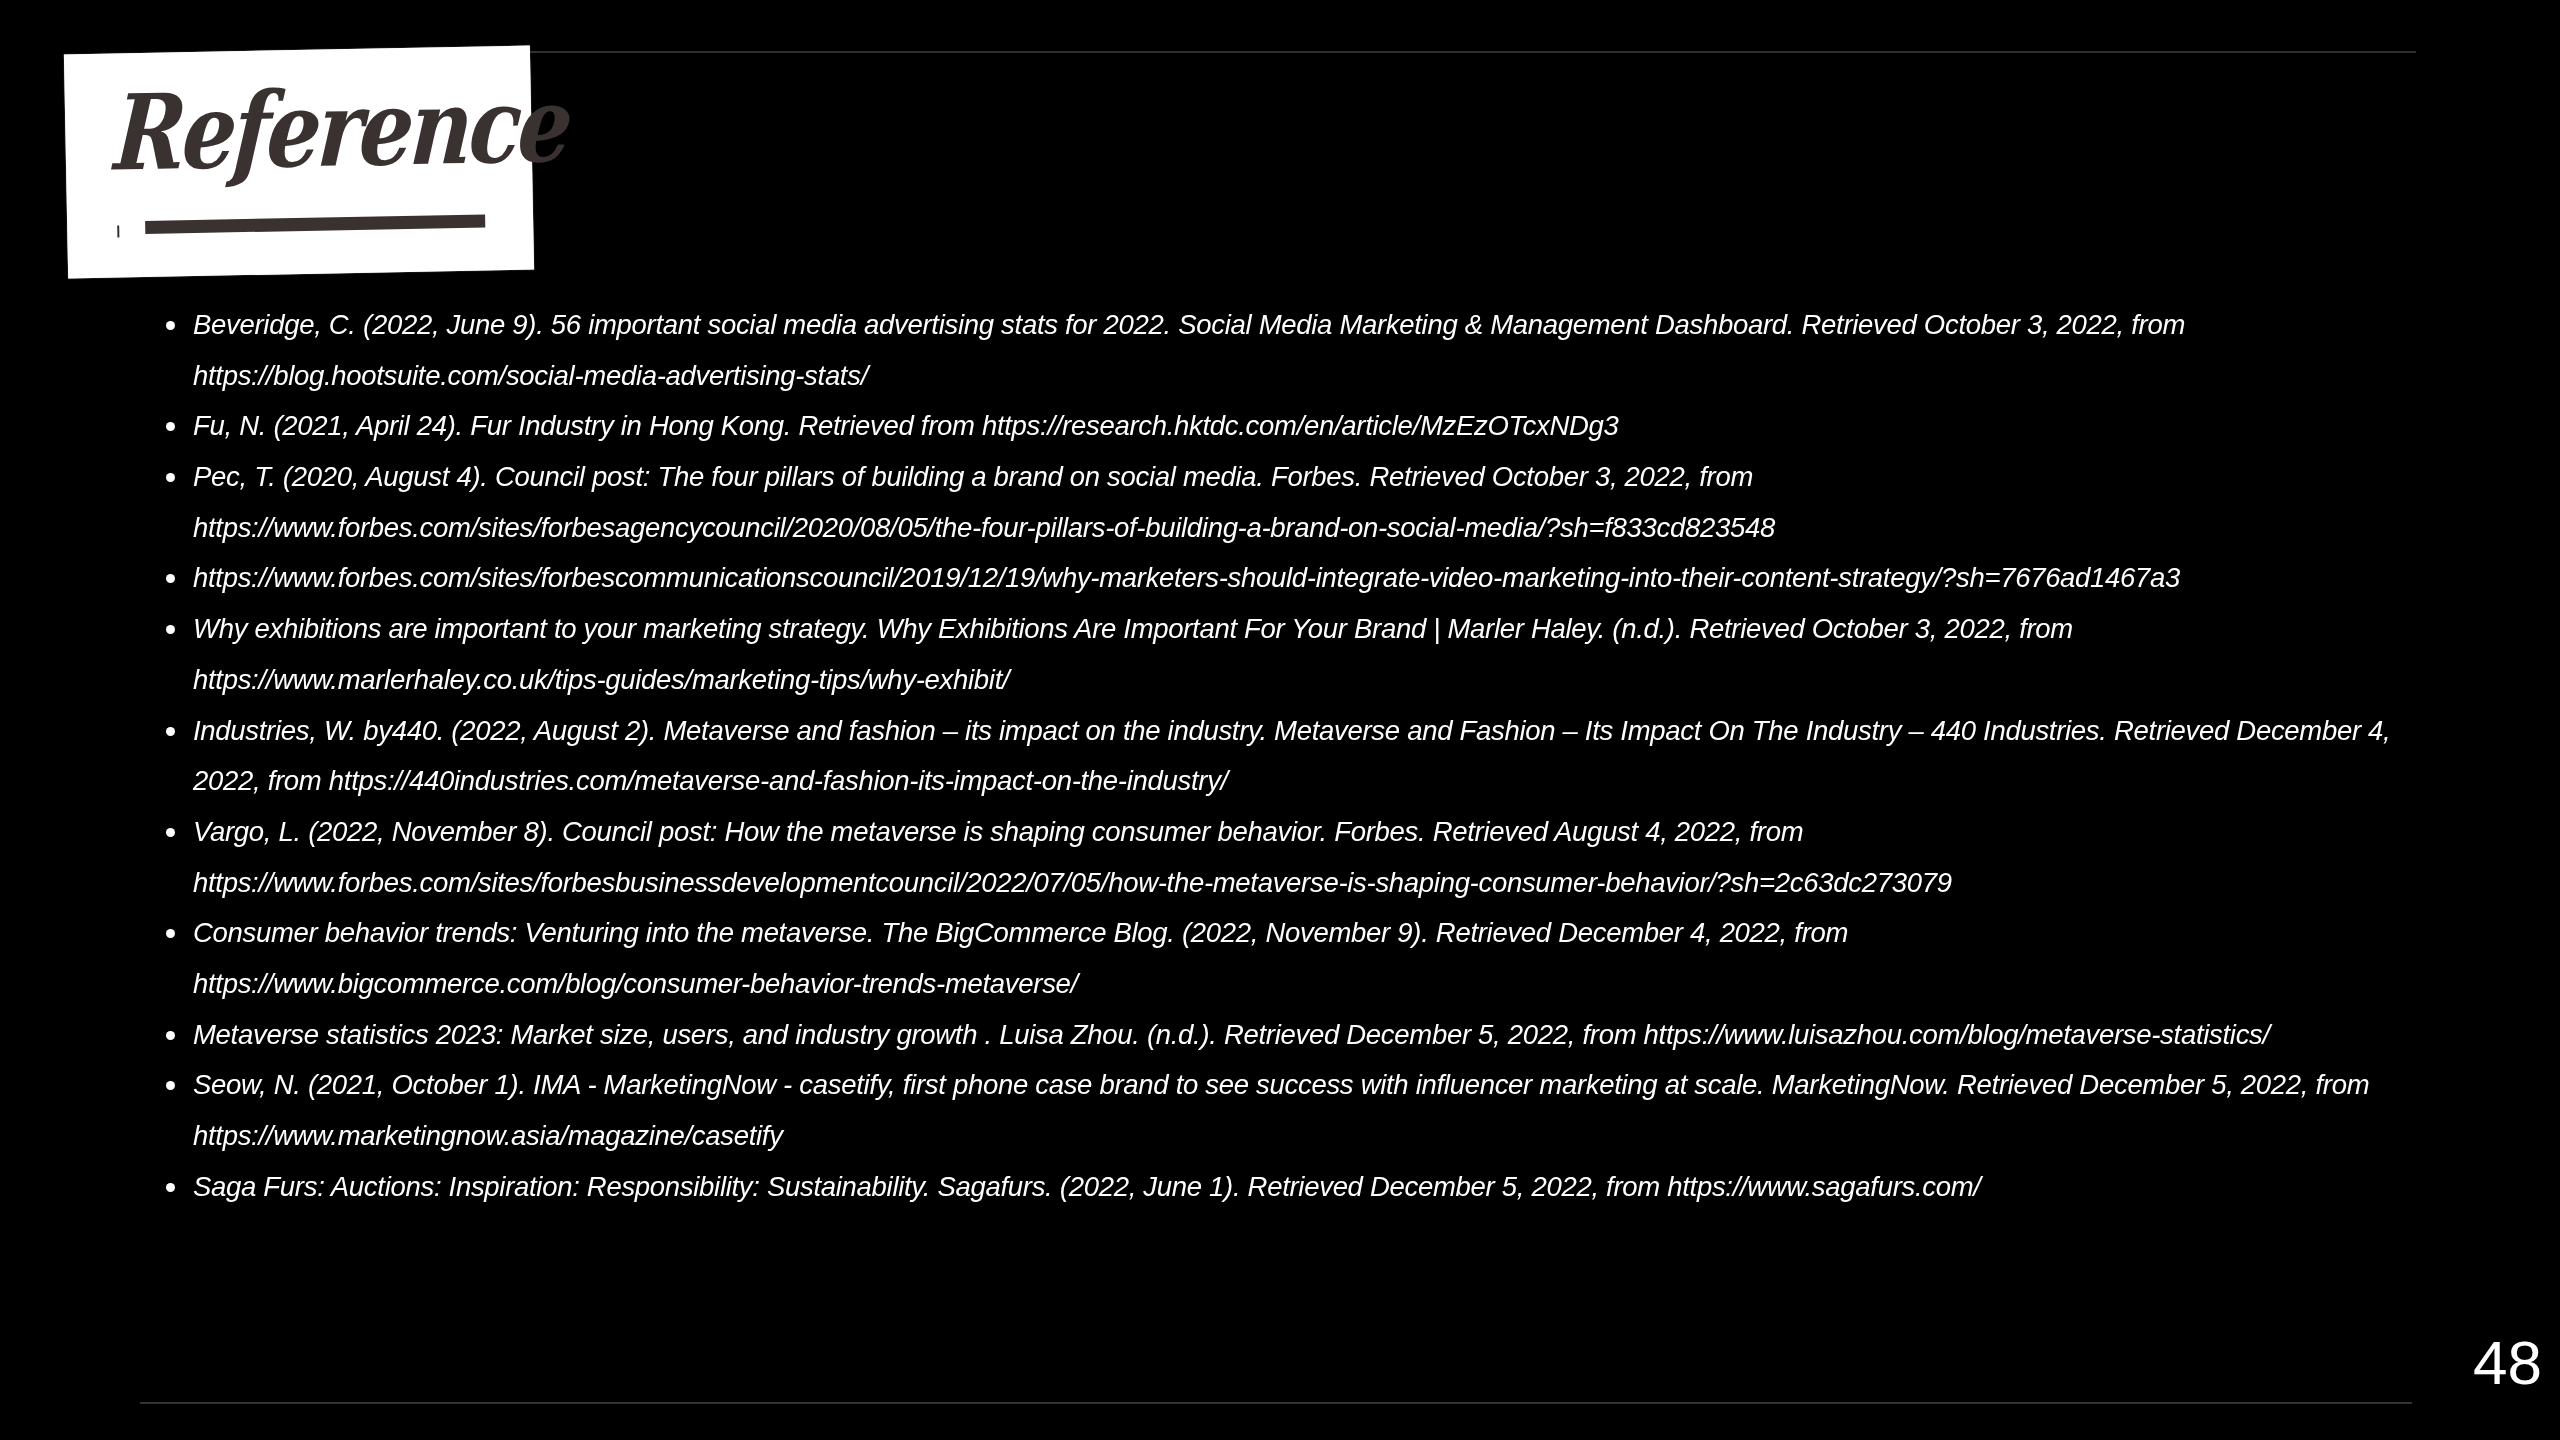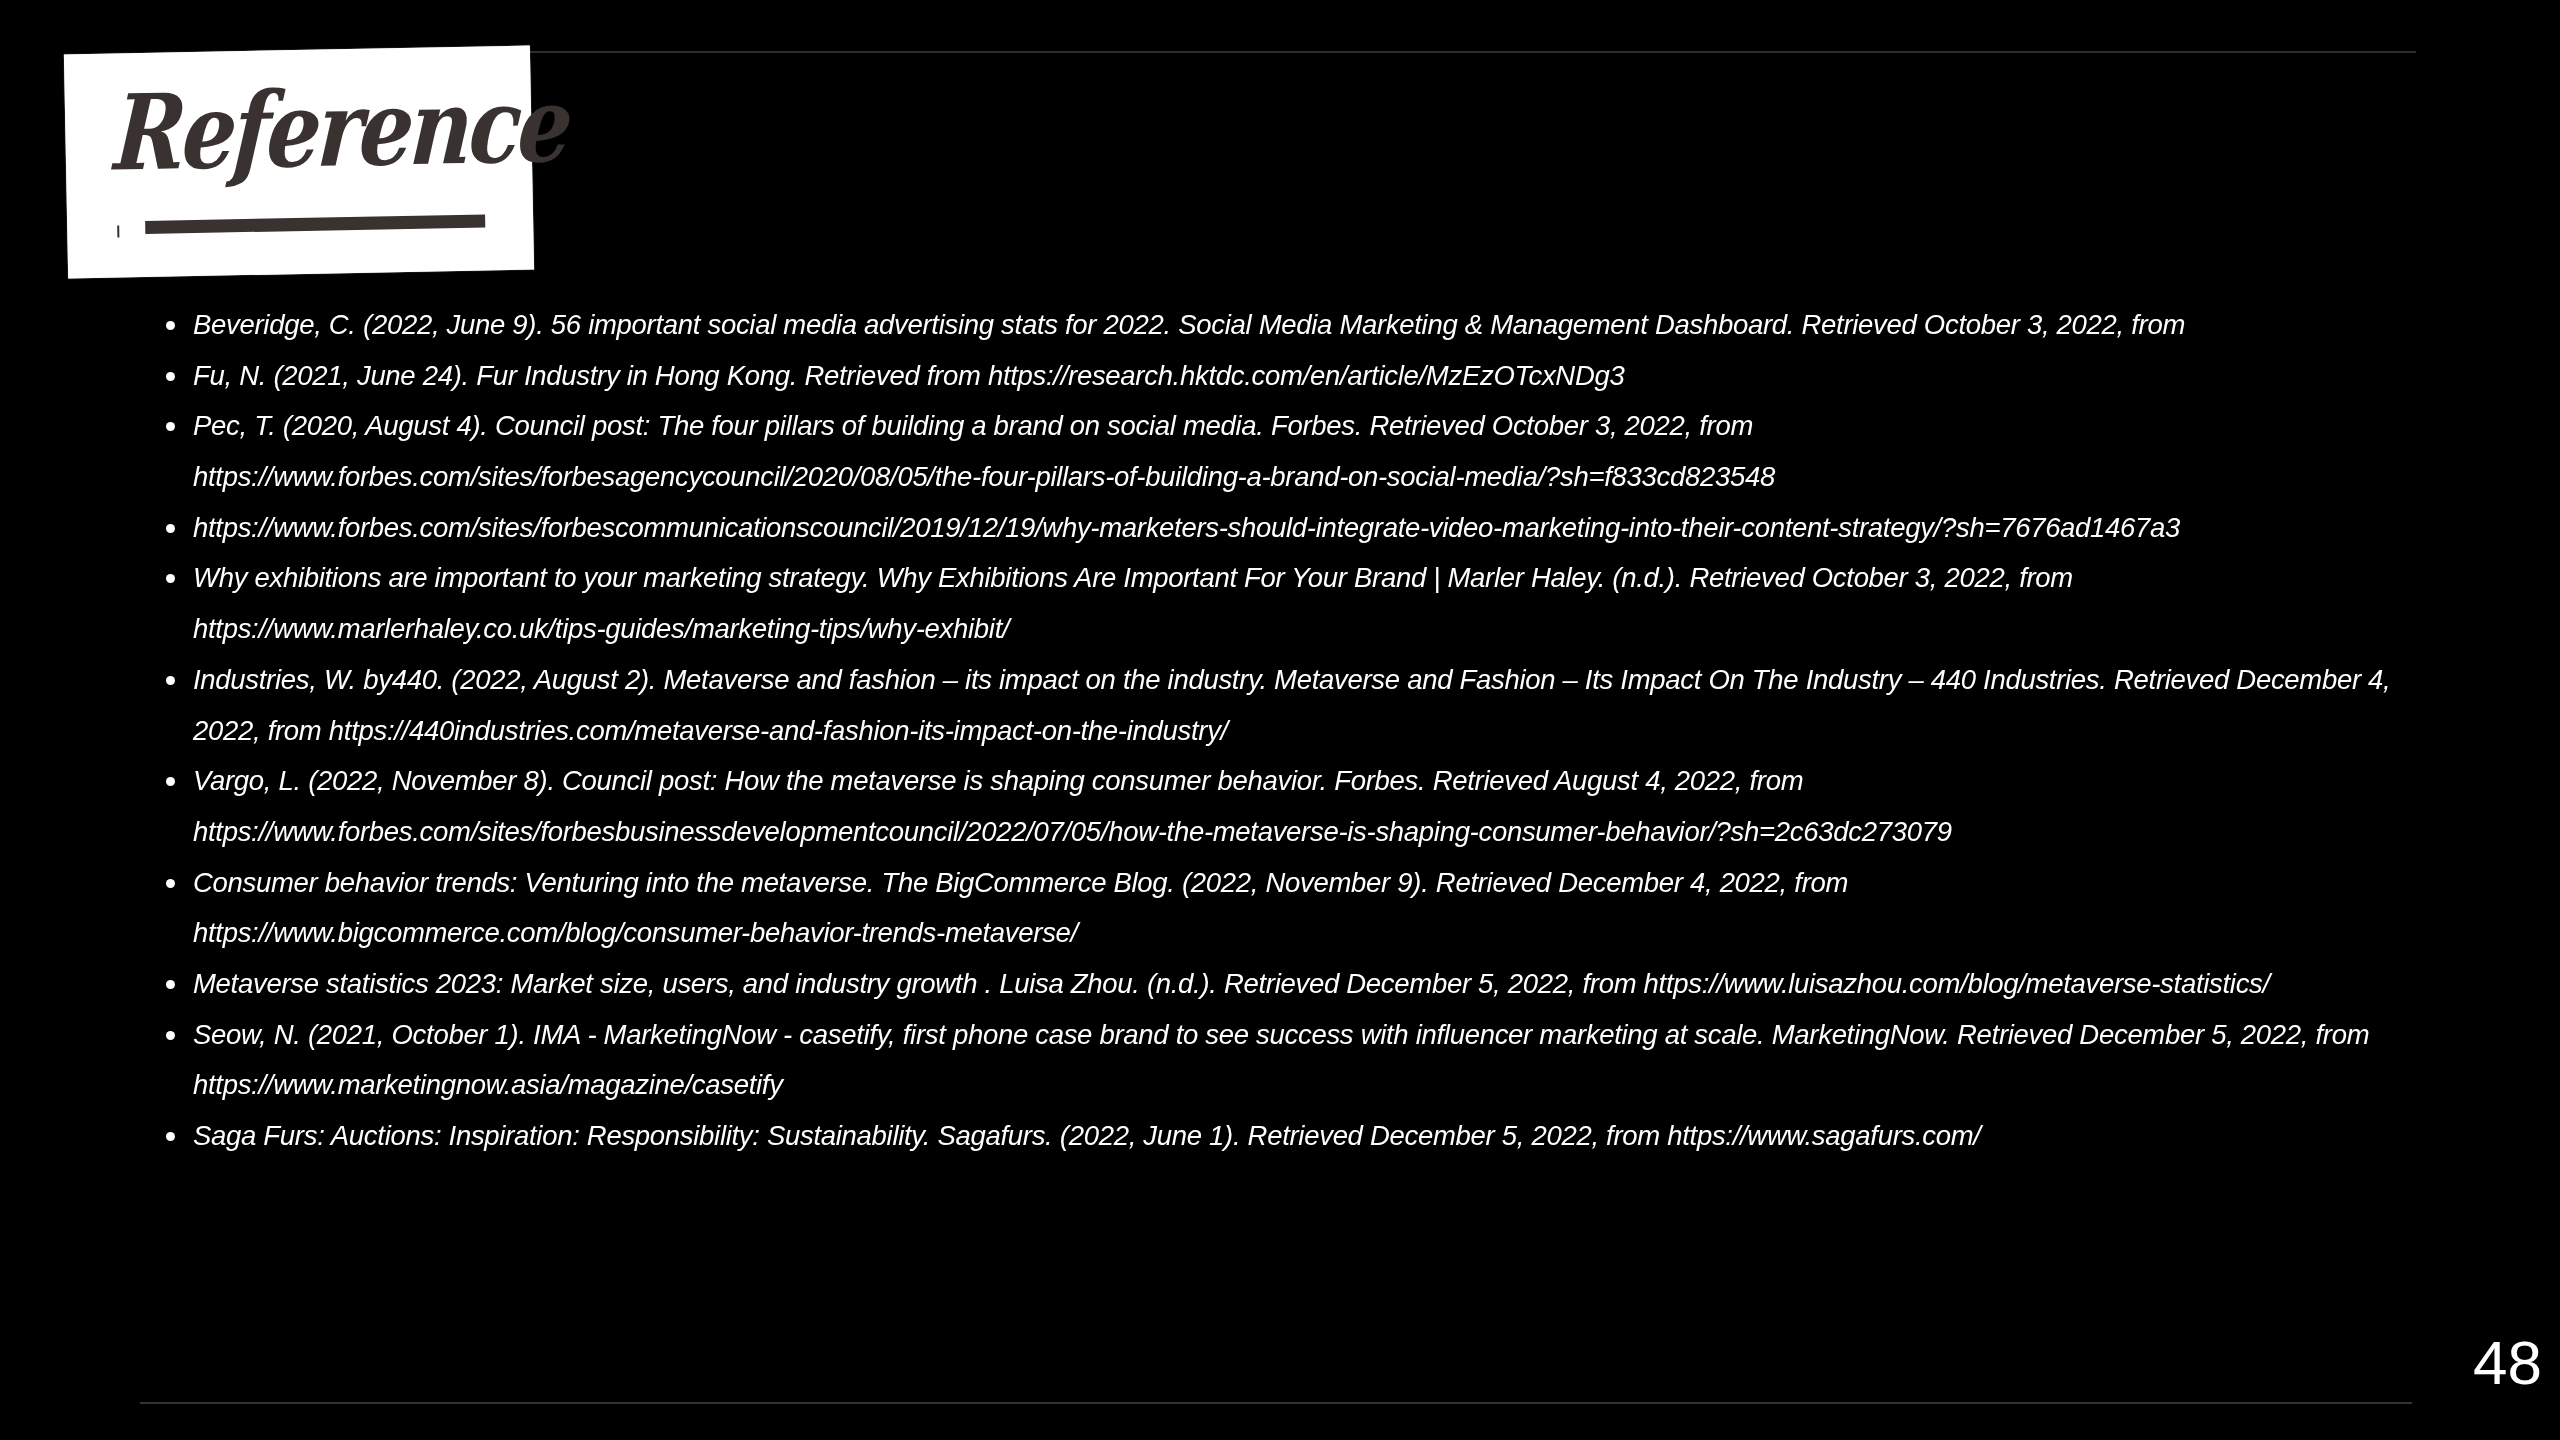--- a/index.html
+++ b/index.html
@@ -123,24 +123,25 @@
 <div class="title-card">
   <div class="title-text">Reference</div>
   <div class="title-tick"></div>
   <div class="title-underline"></div>
 </div>
 
 <ul class="ref-list">
   <li class="ref-item">
     <span class="ref-bullet"></span>
     <span class="ref-line">Beveridge, C. (2022, June 9). 56 important social media advertising stats for 2022. Social Media Marketing &amp; Management Dashboard. Retrieved October 3, 2022, from</span>
+    <span class="ref-line">https://blog.hootsuite.com/social-media-advertising-stats/</span>
   </li>
   <li class="ref-item">
     <span class="ref-bullet"></span>
-    <span class="ref-line">Fu, N. (2021, June 24). Fur Industry in Hong Kong. Retrieved from https://research.hktdc.com/en/article/MzEzOTcxNDg3</span>
+    <span class="ref-line">Fu, N. (2021, April 24). Fur Industry in Hong Kong. Retrieved from https://research.hktdc.com/en/article/MzEzOTcxNDg3</span>
   </li>
   <li class="ref-item">
     <span class="ref-bullet"></span>
     <span class="ref-line">Pec, T. (2020, August 4). Council post: The four pillars of building a brand on social media. Forbes. Retrieved October 3, 2022, from</span>
     <span class="ref-line">https://www.forbes.com/sites/forbesagencycouncil/2020/08/05/the-four-pillars-of-building-a-brand-on-social-media/?sh=f833cd823548</span>
   </li>
   <li class="ref-item">
     <span class="ref-bullet"></span>
     <span class="ref-line">https://www.forbes.com/sites/forbescommunicationscouncil/2019/12/19/why-marketers-should-integrate-video-marketing-into-their-content-strategy/?sh=7676ad1467a3</span>
   </li>

